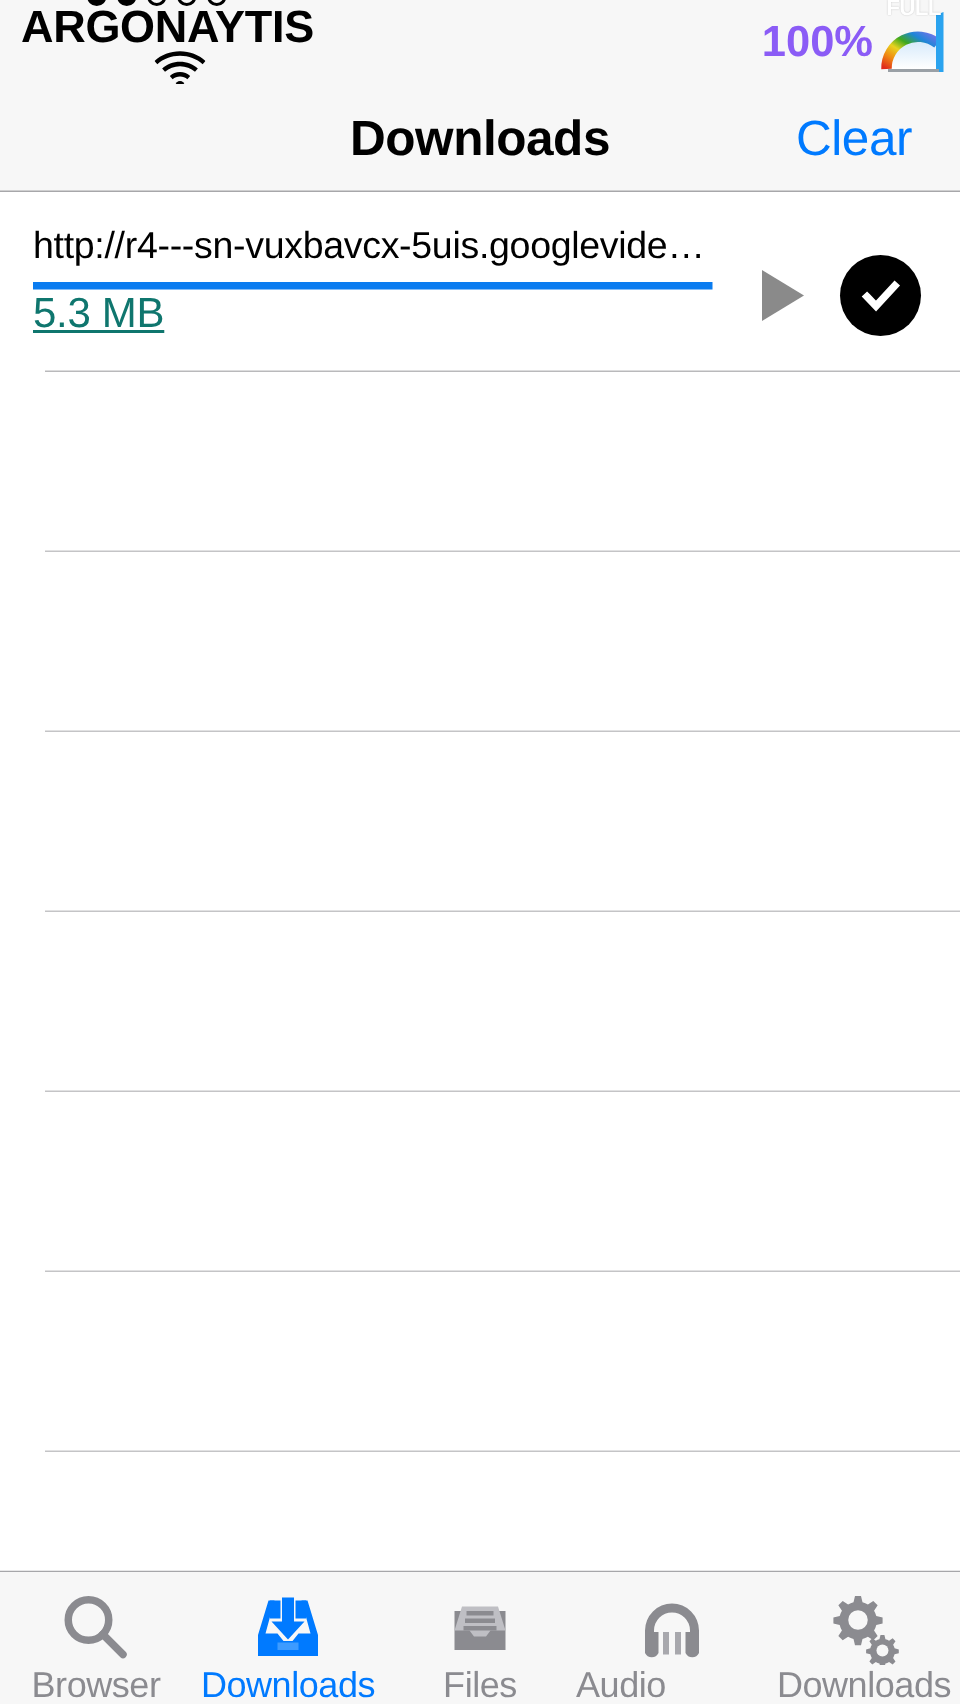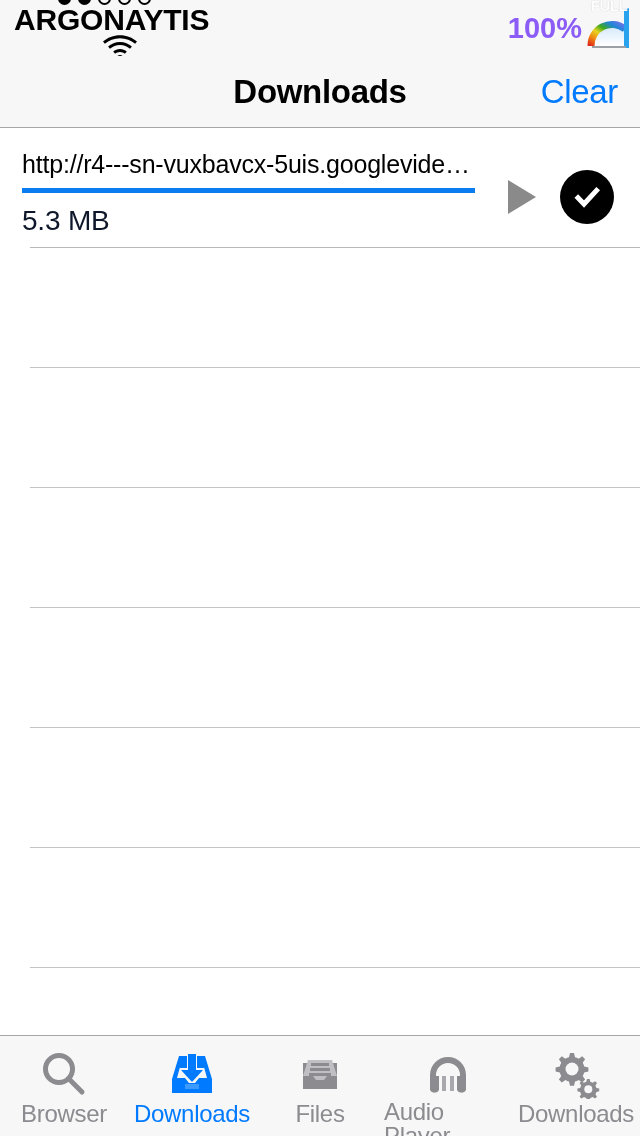--- a/index.html
+++ b/index.html
@@ -60,21 +60,21 @@
   .nav-bar {
     height:72px; background:#f7f7f7;
     border-bottom:1px solid #a7a7aa;
     display:flex; align-items:center; justify-content:center;
     position:relative; flex:0 0 auto;
   }
   .nav-title {
     font-size:33px; font-weight:bold; color:#000; letter-spacing:-0.3px;
   }
   .nav-action {
-    position:absolute; right:22px; top:50%; transform:translateY(-50%);
+    position:absolute; right:32px; top:50%; transform:translateY(-50%);
     font-size:33px; color:#007aff; letter-spacing:-0.3px;
     background:none; border:none; cursor:pointer;
     font-family:"Liberation Sans", sans-serif;
   }
 
   
   .list {
     flex:1 1 auto; background:#ffffff;
     overflow:hidden; position:relative;
   }
@@ -97,42 +97,42 @@
     max-width:453px; letter-spacing:-0.2px;
   }
   .dl-progress-track {
     margin-top:9px; width:453px; height:5px;
     background:#e3e3e5; border-radius:0;
   }
   .dl-progress-fill {
     height:100%; background:#0a7cf0;
   }
   .dl-size {
-    margin-top:12px; font-size:28px; color:#0f172a; letter-spacing:-0.2px;
+    font-size:28px; color:#0f766e; letter-spacing:-0.2px;text-decoration:underline;
   }
   .dl-controls {
     flex:0 0 auto; display:flex; align-items:center; gap:24px;
     padding:42px 26px 0 0;
   }
   .play-btn {
     width:0; height:0;
     border-left:28px solid #8a8a8a;
     border-top:17px solid transparent;
     border-bottom:17px solid transparent;
     cursor:pointer;
   }
   .status-badge {
     width:54px; height:54px; border-radius:50%;
     background:#000; display:flex; align-items:center; justify-content:center;
     cursor:pointer;
   }
 
   
   .tab-bar {
-    height:101px; background:#f7f7f7;
+    height:89px; background:#f7f7f7;
     border-top:1px solid #a7a7aa;
     display:flex; flex:0 0 auto;
   }
   .tab {
     flex:1 1 0; display:flex; flex-direction:column;
     align-items:center; justify-content:flex-start;
     padding-top:12px; cursor:pointer; gap:2px;
   }
   .tab-icon {
     height:52px; display:flex; align-items:center; justify-content:center;

